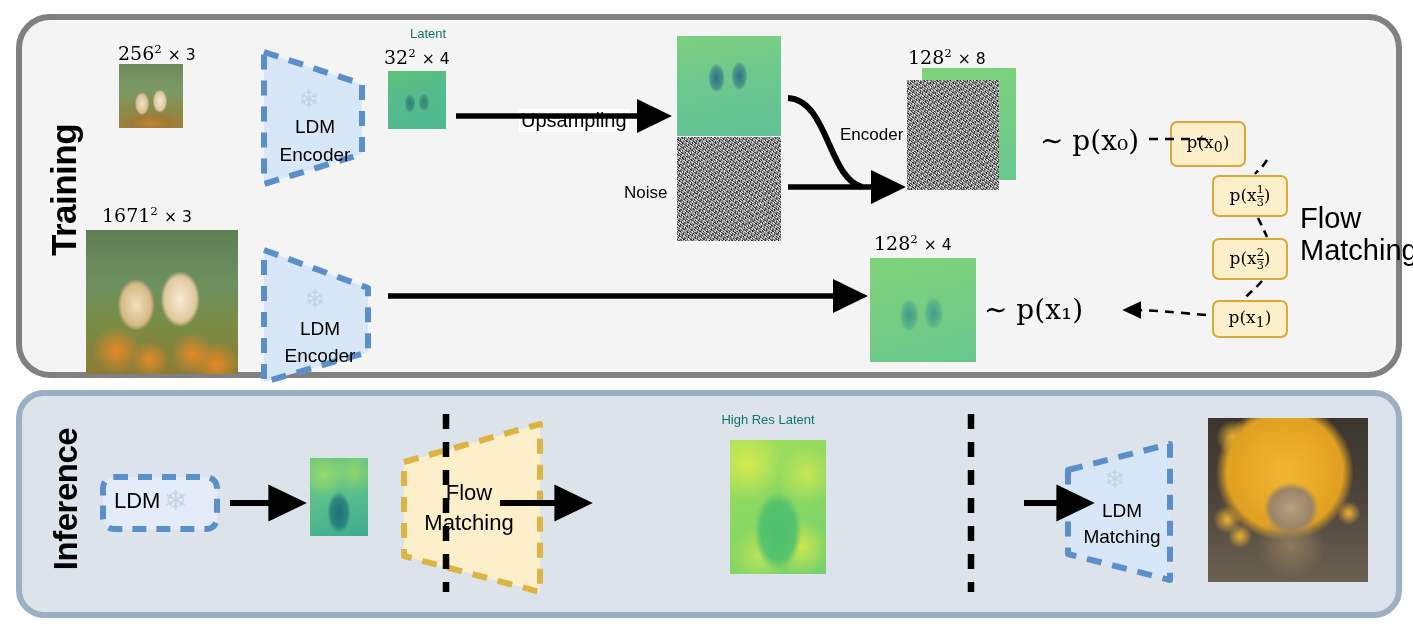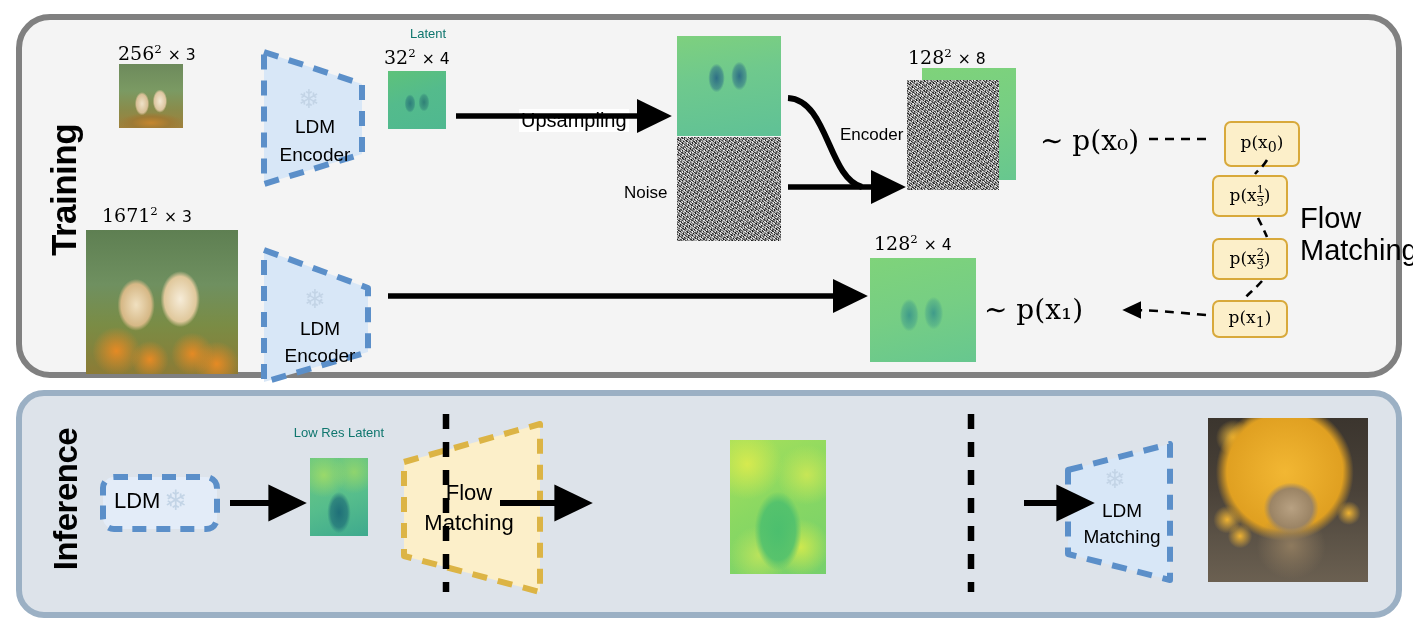--- a/index.html
+++ b/index.html
@@ -223,21 +223,21 @@
   </div>
 
   <span class="mcap" style="left:852px;top:212px;">
     <span>128</span><sup>2</sup>
     <span class="tm">× 4</span>
   </span>
   <div class="ph lat-green-lite" style="left:848px;top:238px;width:106px;height:104px;"></div>
 
   <div class="sim" style="left:962px;top:273px;">∼ p(x₁)</div>
 
-  <div class="pbox" style="left:1202px;top:101px;width:76px;height:46px;">
+  <div class="pbox" style="left:1148px;top:101px;width:76px;height:46px;">
     <span>p(x<sub>0</sub>)</span>
   </div>
   <div class="pbox" style="left:1190px;top:155px;width:76px;height:42px;">
     <span>p(x<span class="frac"><span class="num">1</span><span class="den">3</span></span>)</span>
   </div>
   <div class="pbox" style="left:1190px;top:218px;width:76px;height:42px;">
     <span>p(x<span class="frac"><span class="num">2</span><span class="den">3</span></span>)</span>
   </div>
   <div class="pbox" style="left:1190px;top:280px;width:76px;height:38px;">
     <span>p(x<sub>1</sub>)</span>
@@ -281,35 +281,35 @@
   <div class="panel-label" id="inference-label">Inference</div>
 
   <div class="trap-wrap" style="left:76px;top:76px;width:124px;height:62px;">
     <svg width="124" height="62" viewBox="0 0 124 62">
       <rect x="5" y="5" width="114" height="52" rx="11" ry="11" fill="#e3ecf8" stroke="#5b8fc9" stroke-width="6" stroke-dasharray="14 10" stroke-linejoin="round"></rect>
     </svg>
     <span style="position:absolute;left:16px;top:16px;font-size:22px;color:#000;">LDM</span>
     <span class="snow" style="left:66px;top:15px;font-size:28px;">❄</span>
   </div>
 
-  <div class="cap" style="left:222px;top:29px;width:190px;">Low Res Latent</div>
   <div class="ph lat-lowres" style="left:288px;top:62px;width:58px;height:78px;"></div>
 
   <div class="trap-wrap" style="left:376px;top:22px;width:150px;height:180px;">
     <svg width="150" height="180" viewBox="0 0 150 180">
       <polygon points="6,44 142,6 142,174 6,138" fill="#fcefc9" stroke="#dcb445" stroke-width="6" stroke-dasharray="15 11" stroke-linejoin="round"></polygon>
     </svg>
     <div class="trap-text" style="top:60px;left:-4px;font-size:22px;">
       <span>Flow</span>
     </div>
     <div class="trap-text" style="top:90px;left:-4px;font-size:22px;">
       <span>Matching</span>
     </div>
   </div>
 
+  <div class="cap" style="left:646px;top:16px;width:200px;">High Res Latent</div>
   <div class="ph lat-highres" style="left:708px;top:44px;width:96px;height:134px;"></div>
 
   <div class="trap-wrap" style="left:1040px;top:42px;width:116px;height:148px;">
     <svg width="116" height="148" viewBox="0 0 116 148">
       <polygon points="6,32 108,6 108,142 6,116" fill="#d8e7f7" stroke="#5b8fc9" stroke-width="6" stroke-dasharray="15 11" stroke-linejoin="round"></polygon>
     </svg>
     <span class="snow" style="left:42px;top:28px;">❄</span>
     <div class="trap-text" style="top:60px;left:2px;">
       <span>LDM</span>
     </div>

